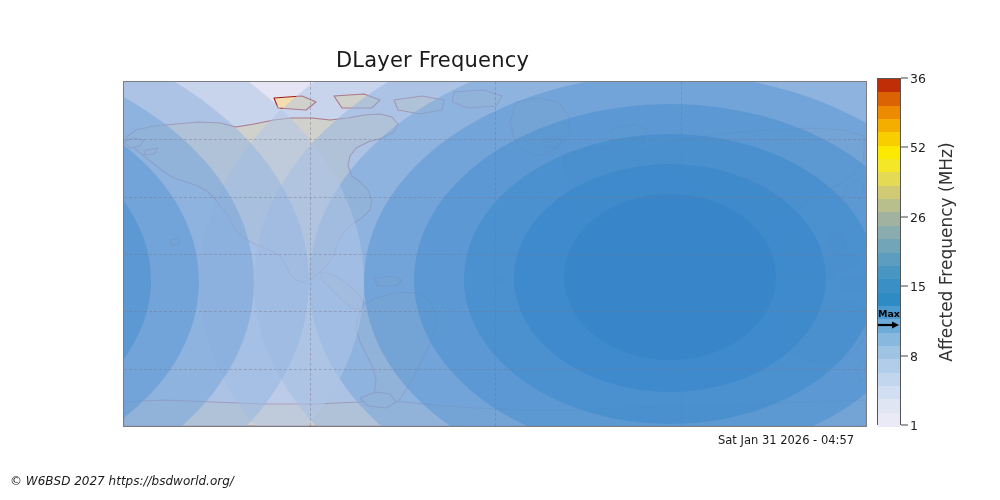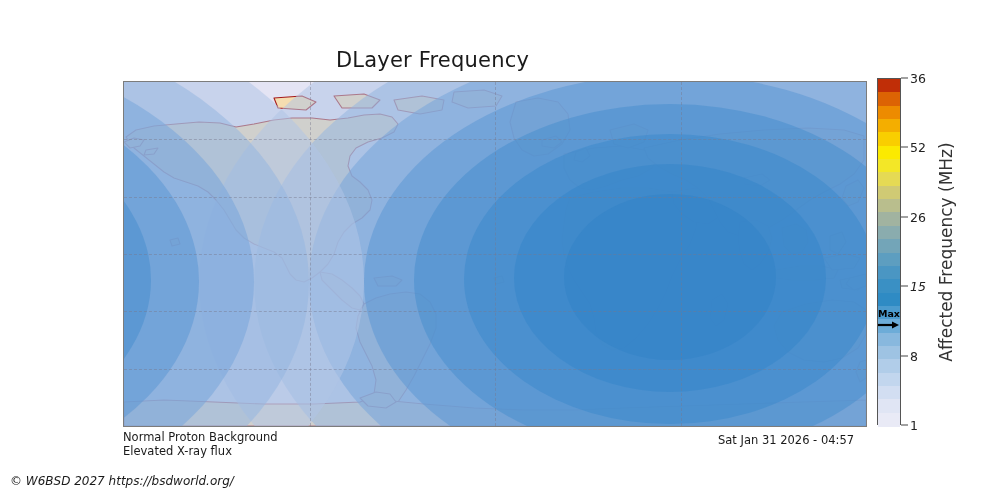--- a/index.html
+++ b/index.html
@@ -232,21 +232,21 @@
     </div>
     <div class="cbar-ticks" id="cbar-ticks">
         <div class="tick" style="top: 347px;">
           <i></i>
           <span>1</span>
         </div>
         <div class="tick" style="top: 277.6px;">
           <i></i>
           <span>8</span>
         </div>
-        <div class="tick" style="top: 208.2px; font-style: italic;">
+        <div class="tick" style="top: 208.2px;">
           <i></i>
           <span>15</span>
         </div>
         <div class="tick" style="top: 138.8px;">
           <i></i>
           <span>26</span>
         </div>
         <div class="tick" style="top: 69.4px;">
           <i></i>
           <span>52</span>
@@ -254,20 +254,16 @@
         <div class="tick" style="top: 0px;">
           <i></i>
           <span>36</span>
         </div>
       </div>
   </div>
   <div class="cbar-label">
     <span>Affected Frequency (MHz)</span>
   </div>
 
-  <div class="foot-left">
-    <div>Normal Proton Background</div>
-    <div>Elevated X-ray flux</div>
-  </div>
   <div class="foot-right">Sat Jan 31 2026 - 04:57</div>
   <div class="copyright">© W6BSD 2027 https://bsdworld.org/</div>
 
 </div>
 
 </body></html>

